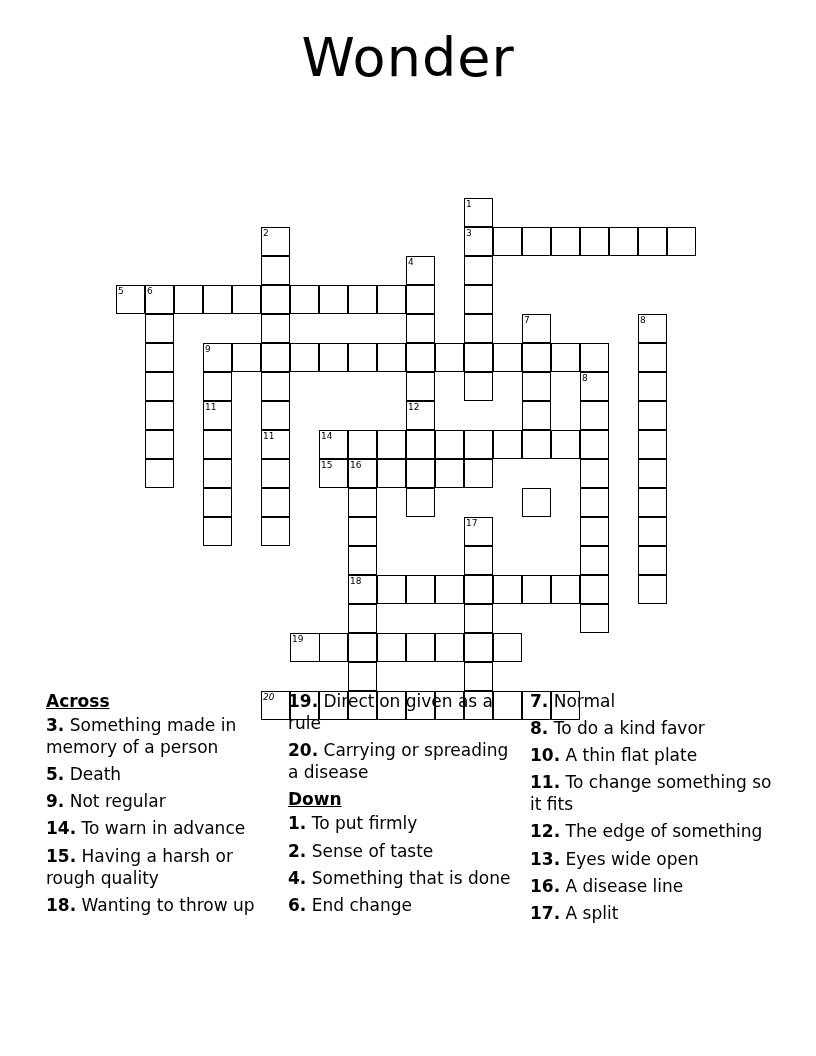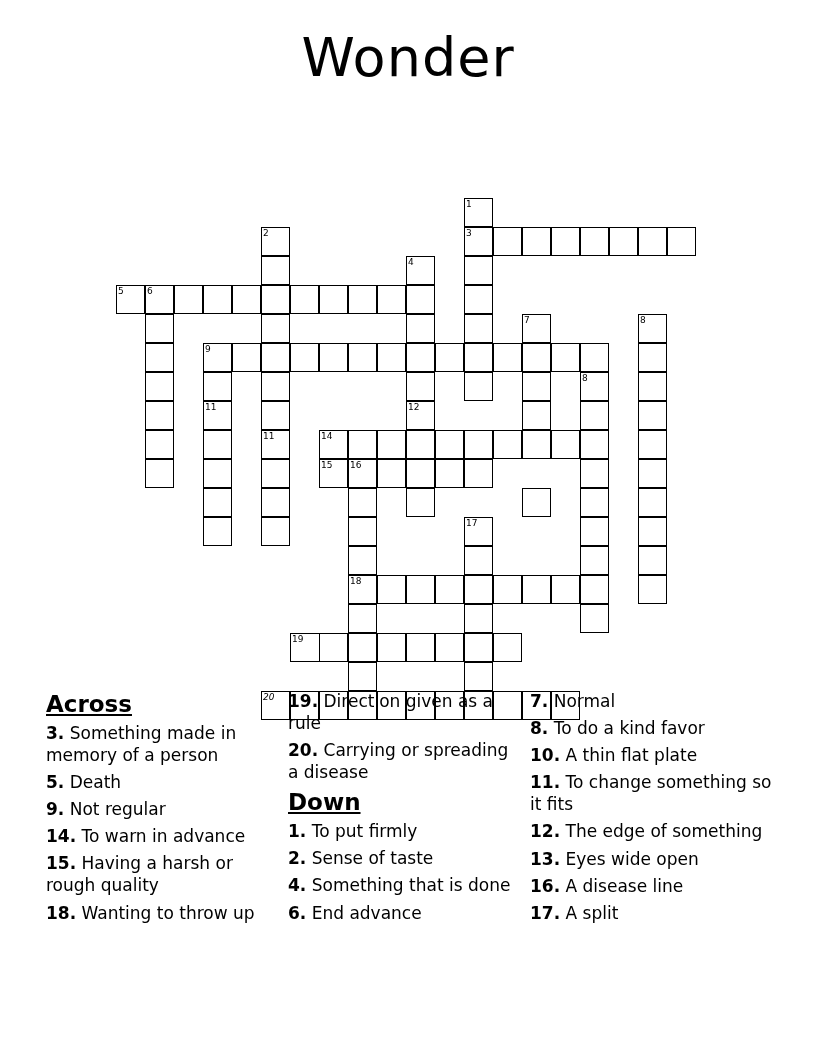--- a/index.html
+++ b/index.html
@@ -60,21 +60,21 @@
     font-size: 17px;
     line-height: 1.30;
     font-family: "DejaVu Sans", sans-serif;
   }
   .col-1 { left: 46px;  width: 225px; }
   .col-2 { left: 288px; width: 228px; }
   .col-3 { left: 530px; width: 250px; }
   .heading {
     font-weight: bold;
     text-decoration: underline;
-    font-size: 23px;
+    font-size: 17px;
     margin-bottom: 2px;
     display: block;
   }
   .clue {
     display: block;
     margin-bottom: 5px;
   }
   .clue .n {
     font-weight: bold;
   }
@@ -276,21 +276,21 @@
     <span class="clue"><span class="n">18.</span> <span>Wanting to throw up</span></span>
   </div>
 
   <div class="col col-2">
     <span class="clue"><span class="n">19.</span> <span>Direction given as a rule</span></span>
     <span class="clue"><span class="n">20.</span> <span>Carrying or spreading a disease</span></span>
     <span class="heading">Down</span>
     <span class="clue"><span class="n">1.</span> <span>To put firmly</span></span>
     <span class="clue"><span class="n">2.</span> <span>Sense of taste</span></span>
     <span class="clue"><span class="n">4.</span> <span>Something that is done</span></span>
-    <span class="clue"><span class="n">6.</span> <span>End advance</span></span>
+    <span class="clue"><span class="n">6.</span> <span>End change</span></span>
   </div>
 
   <div class="col col-3">
     <span class="clue"><span class="n">7.</span> <span>Normal</span></span>
     <span class="clue"><span class="n">8.</span> <span>To do a kind favor</span></span>
     <span class="clue"><span class="n">10.</span> <span>A thin flat plate</span></span>
     <span class="clue"><span class="n">11.</span> <span>To change something so it fits</span></span>
     <span class="clue"><span class="n">12.</span> <span>The edge of something</span></span>
     <span class="clue"><span class="n">13.</span> <span>Eyes wide open</span></span>
     <span class="clue"><span class="n">16.</span> <span>A disease line</span></span>

